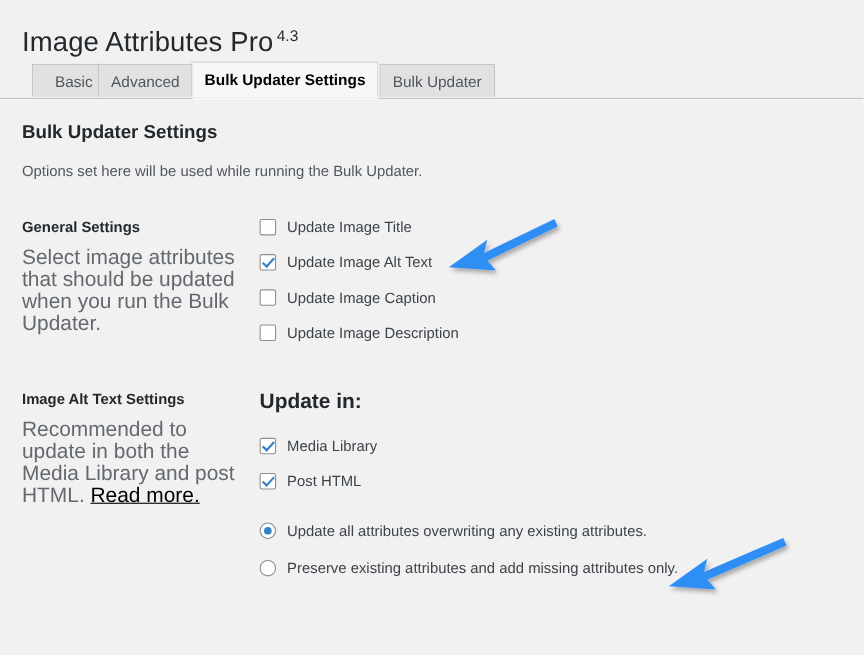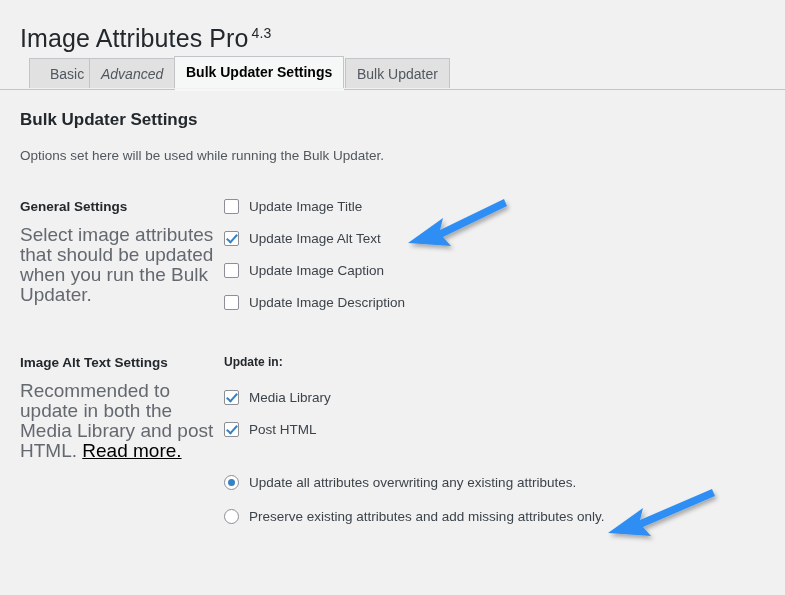--- a/index.html
+++ b/index.html
@@ -111,24 +111,24 @@
     color: #646970;
     margin: 0;
   }
   .col-left .desc a {
     color: #000000;
     text-decoration: underline;
   }
 
   .col-right {
     position: absolute;
-    left: 224px;
+    left: 236px;
   }
   .group-label {
-    font-size: 12px;
+    font-size: 19px;
     font-weight: bold;
     color: #23282d;
     margin: 0 0 19px 0;
     white-space: nowrap;
   }
 
   .opt-row {
     display: flex;
     align-items: center;
     height: 18px;
@@ -195,21 +195,21 @@
 </style>
 </head>
 <body>
 
 <div class="page-title">
   <span>Image Attributes Pro</span><span class="version">4.3</span>
 </div>
 
 <div class="tab-bar">
   <div class="tab" style="left:29px;padding-left:20px;">Basic</div>
-  <div class="tab" style="left:89px;font-style:italic;">Advanced</div>
+  <div class="tab" style="left:89px;">Advanced</div>
   <div class="tab active" style="left:174px; top:-2px;">Bulk Updater Settings</div>
   <div class="tab" style="left:345px;">Bulk Updater</div>
 </div>
 <div class="tab-underline"></div>
 
 <div style="position:absolute;left:175px;top:89px;width:169px;height:2px;background:#f6f7f7;"></div>
 
 <div class="section-title" style="top:110px;">Bulk Updater Settings</div>
 <div class="intro-text" style="top:148px;">Options set here will be used while running the Bulk Updater.</div>
 

